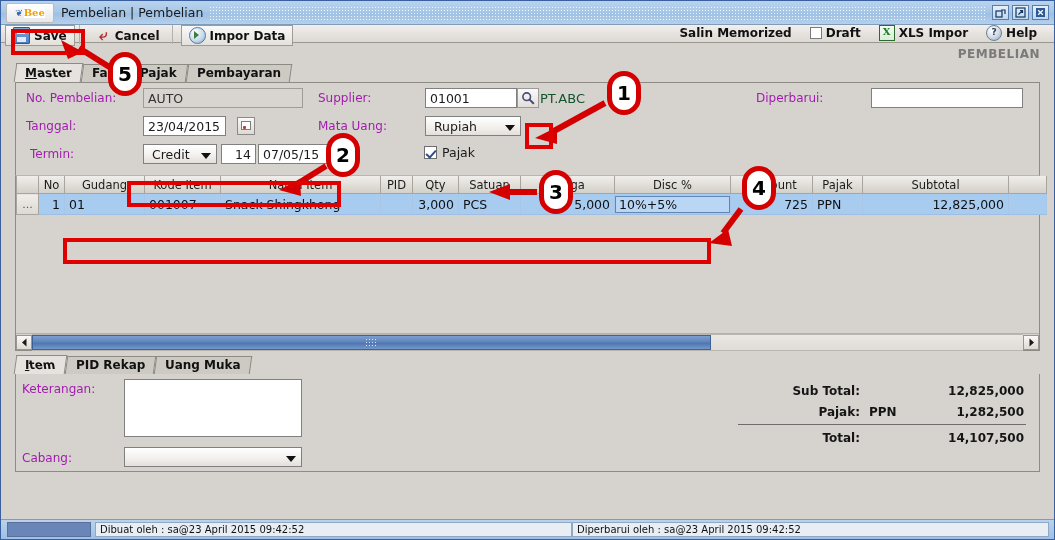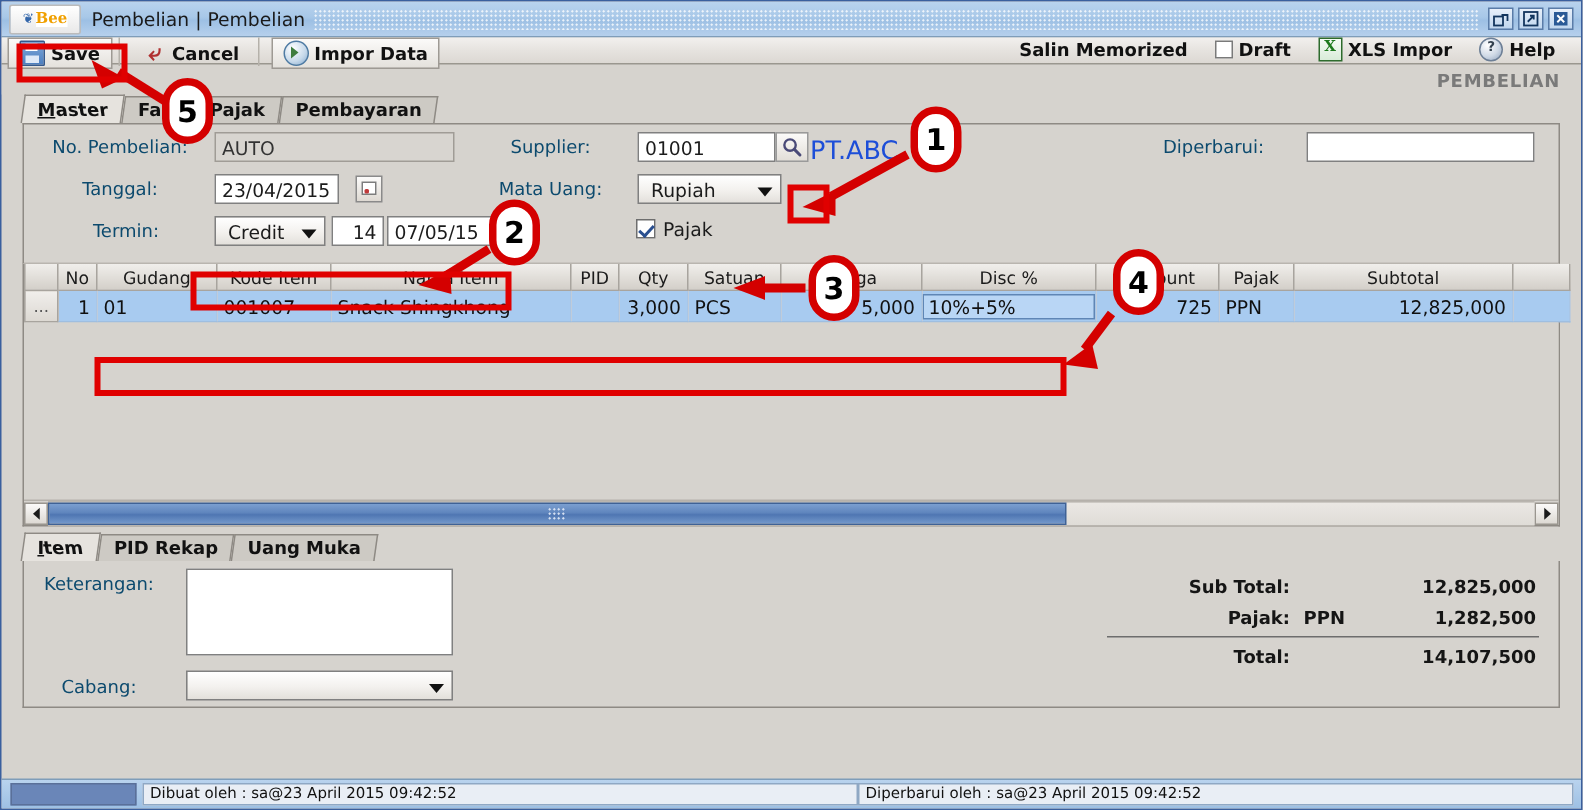--- a/index.html
+++ b/index.html
@@ -167,21 +167,21 @@
     position:relative;
   }
 
   
   .formarea{
     position:relative;height:94px;
     background:#d6d3ce;
     border-bottom:1px solid #b9b5af;
   }
   .lbl{
-    position:absolute;font-size:12px;color:#0c4a6e;text-align:center;
+    position:absolute;font-size:12px;color:#a21caf;text-align:left;
     font-family:"DejaVu Sans","Liberation Sans",sans-serif;
   }
   .fld{
     position:absolute;box-sizing:border-box;
     border:1px solid #808080;
     background:#ffffff;
     font-size:12.5px;color:#1b1b1b;
     padding:1px 4px;line-height:17px;height:20px;
     font-family:"DejaVu Sans","Liberation Sans",sans-serif;
   }
@@ -211,21 +211,21 @@
     content:"";position:absolute;left:5px;top:8px;width:3px;height:3px;
     background:#c03a3a;z-index:2;border-radius:1px;
   }
   .searchbtn{
     position:absolute;width:22px;height:20px;box-sizing:border-box;
     border:1px solid #9a9a9a;
     background:linear-gradient(to bottom,#fbfaf9,#e2ded8);
     display:flex;align-items:center;justify-content:center;
   }
   .searchbtn svg{display:block;}
-  .statictext{position:absolute;font-size:17px;color:#1d4ed8;}
+  .statictext{position:absolute;font-size:13px;color:#14532d;}
   .chkrow{position:absolute;display:flex;align-items:center;gap:5px;font-size:12.5px;color:#1b1b1b;}
   .chkbox2{
     width:13px;height:13px;background:#fff;border:1px solid #6e6e6e;
     box-sizing:border-box;position:relative;flex:none;
   }
   .chkbox2:after{
     content:"";position:absolute;left:3px;top:1px;width:4px;height:8px;
     border:solid #2a4f8f;border-width:0 2px 2px 0;transform:rotate(42deg);
   }
 

